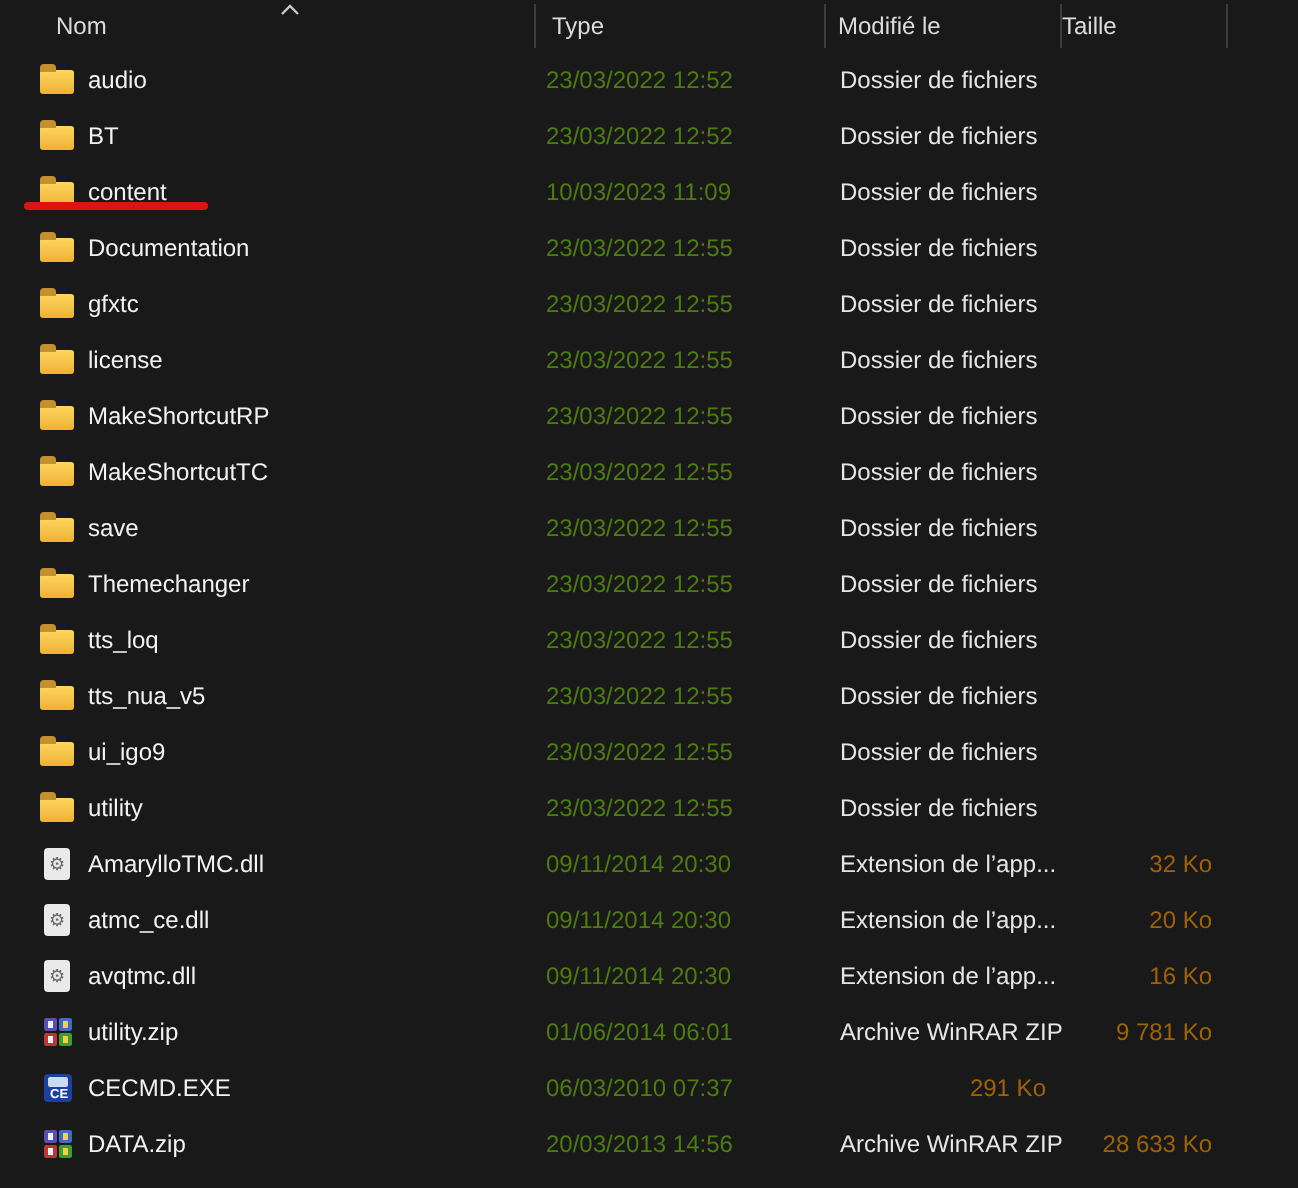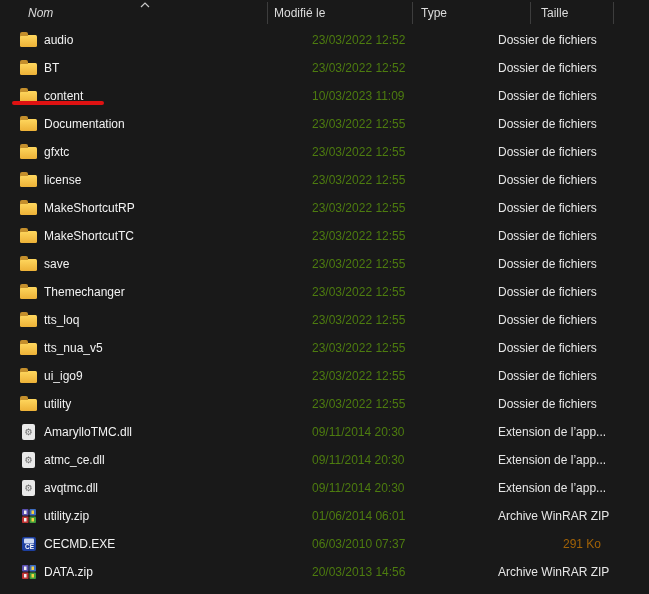--- a/index.html
+++ b/index.html
@@ -22,38 +22,37 @@
     color:#dcdcdc;
   }
   .hdr-cell{
     height:22px;
     display:flex;align-items:center;
     box-sizing:border-box;
     cursor:default;
     white-space:nowrap;
   }
   .hdr-cell.sep{border-left:1px solid #3d3d3d;}
-  .hdr-name{padding-left:28px;font-style:italic;}
+  .hdr-name{padding-left:28px;}
   .hdr-date{padding-left:6px;}
   .hdr-type{padding-left:8px;}
-  .hdr-size{padding-left:10px;}
+  .hdr-size{}
   .sort-arrow{
     position:absolute;
     left:139px;top:1px;
     width:12px;height:8px;
     color:#c9c9c9;
   }
   
   #rows{position:relative;}
   .row{
     display:grid;
     grid-template-columns:267px 145px 118px 83px 36px;
     height:28px;
     align-items:center;
-    gap:39px;
   }
   .name-cell{
     position:relative;
     display:flex;align-items:center;
     padding-left:20px;
     box-sizing:border-box;
     white-space:nowrap;
     color:#f2f2f2;
   }
   .name-text{margin-left:7px;}
@@ -85,22 +84,22 @@
 </head>
 <body>
 
 <div id="explorer">
 
   <div class="hdr">
     <svg class="sort-arrow" viewBox="0 0 12 8">
       <polyline points="2,6 6,2 10,6" fill="none" stroke="currentColor" stroke-width="1.2"></polyline>
     </svg>
     <div class="hdr-cell hdr-name">Nom</div>
+    <div class="hdr-cell sep hdr-type">Type</div>
     <div class="hdr-cell sep hdr-date">Modifié le</div>
-    <div class="hdr-cell sep hdr-type">Type</div>
     <div class="hdr-cell sep hdr-size">Taille</div>
     <div class="hdr-cell sep"></div>
   </div>
 
   <div id="rows">
   <div class="row">
     <div class="name-cell">
       <span class="ic">
             <span class="fold"></span>
           </span>

